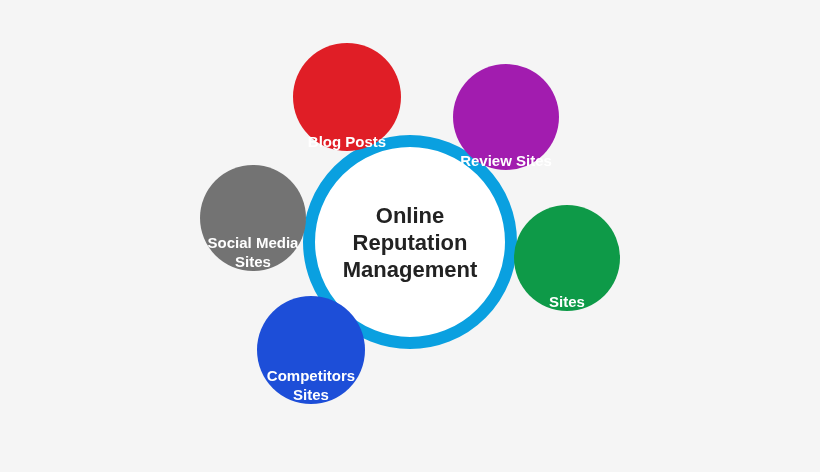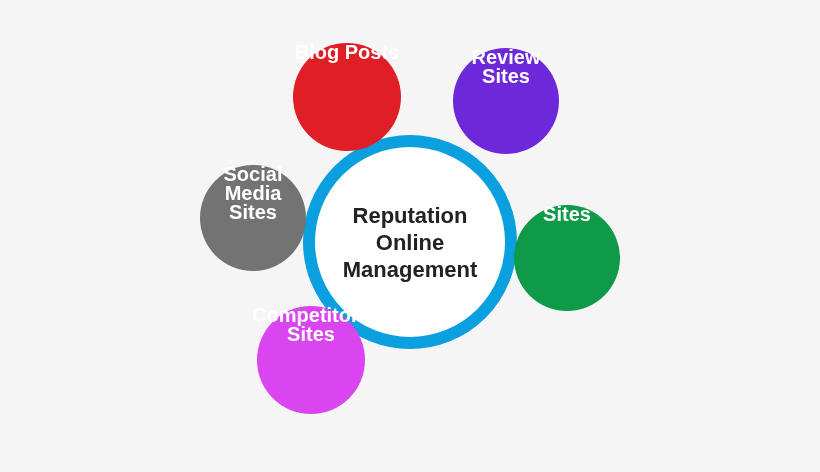--- a/index.html
+++ b/index.html
@@ -13,27 +13,27 @@
     .canvas {
       position: relative;
       width: 820px;
       height: 472px;
       background: #f5f5f5;
     }
     .bubble {
       position: absolute;
       border-radius: 50%;
       display: flex;
-      align-items: flex-start;
+      align-items: flex-end;
       justify-content: center;
       text-align: center;
       color: #ffffff;
       font-family: "Liberation Sans", sans-serif;
       font-weight: bold;
-      font-size: 20px;
+      font-size: 15px;
       line-height: 19px;
       box-sizing: border-box;
     }
     .bubble span { display: block; }
     .center {
       position: absolute;
       border-radius: 50%;
       background: #ffffff;
       box-sizing: border-box;
       display: flex;
@@ -48,52 +48,52 @@
     }
     .center span { display: block; }
   </style>
 </head>
 <body>
 
 <div class="canvas">
 
   <div class="center" style="left:303px; top:135px; width:214px; height:214px; border:12px solid #0aa0e0;">
     <div>
+      <span>Online</span>
       <span>Reputation</span>
-      <span>Online</span>
       <span>Management</span>
     </div>
   </div>
 
   <div class="bubble" style="left:293px; top:43px; width:108px; height:108px; background:#e01e26;">
     <div>
       <span>Blog Posts</span>
     </div>
   </div>
 
-  <div class="bubble" style="left:453px; top:48px; width:106px; height:106px; background:#6d28d9;">
+  <div class="bubble" style="left:453px; top:64px; width:106px; height:106px; background:#a21caf;">
     <div>
       <span>Review Sites</span>
     </div>
   </div>
 
   <div class="bubble" style="left:200px; top:165px; width:106px; height:106px; background:#737373;">
     <div>
       <span>Social Media</span>
       <span>Sites</span>
     </div>
   </div>
 
   <div class="bubble" style="left:514px; top:205px; width:106px; height:106px; background:#0e9a48;">
     <div>
       <span>Sites</span>
     </div>
   </div>
 
-  <div class="bubble" style="left:257px; top:306px; width:108px; height:108px; background:#d946ef;">
+  <div class="bubble" style="left:257px; top:296px; width:108px; height:108px; background:#1d4ed8;">
     <div>
       <span>Competitors</span>
       <span>Sites</span>
     </div>
   </div>
 
 
 </div>
 
 </body></html>

